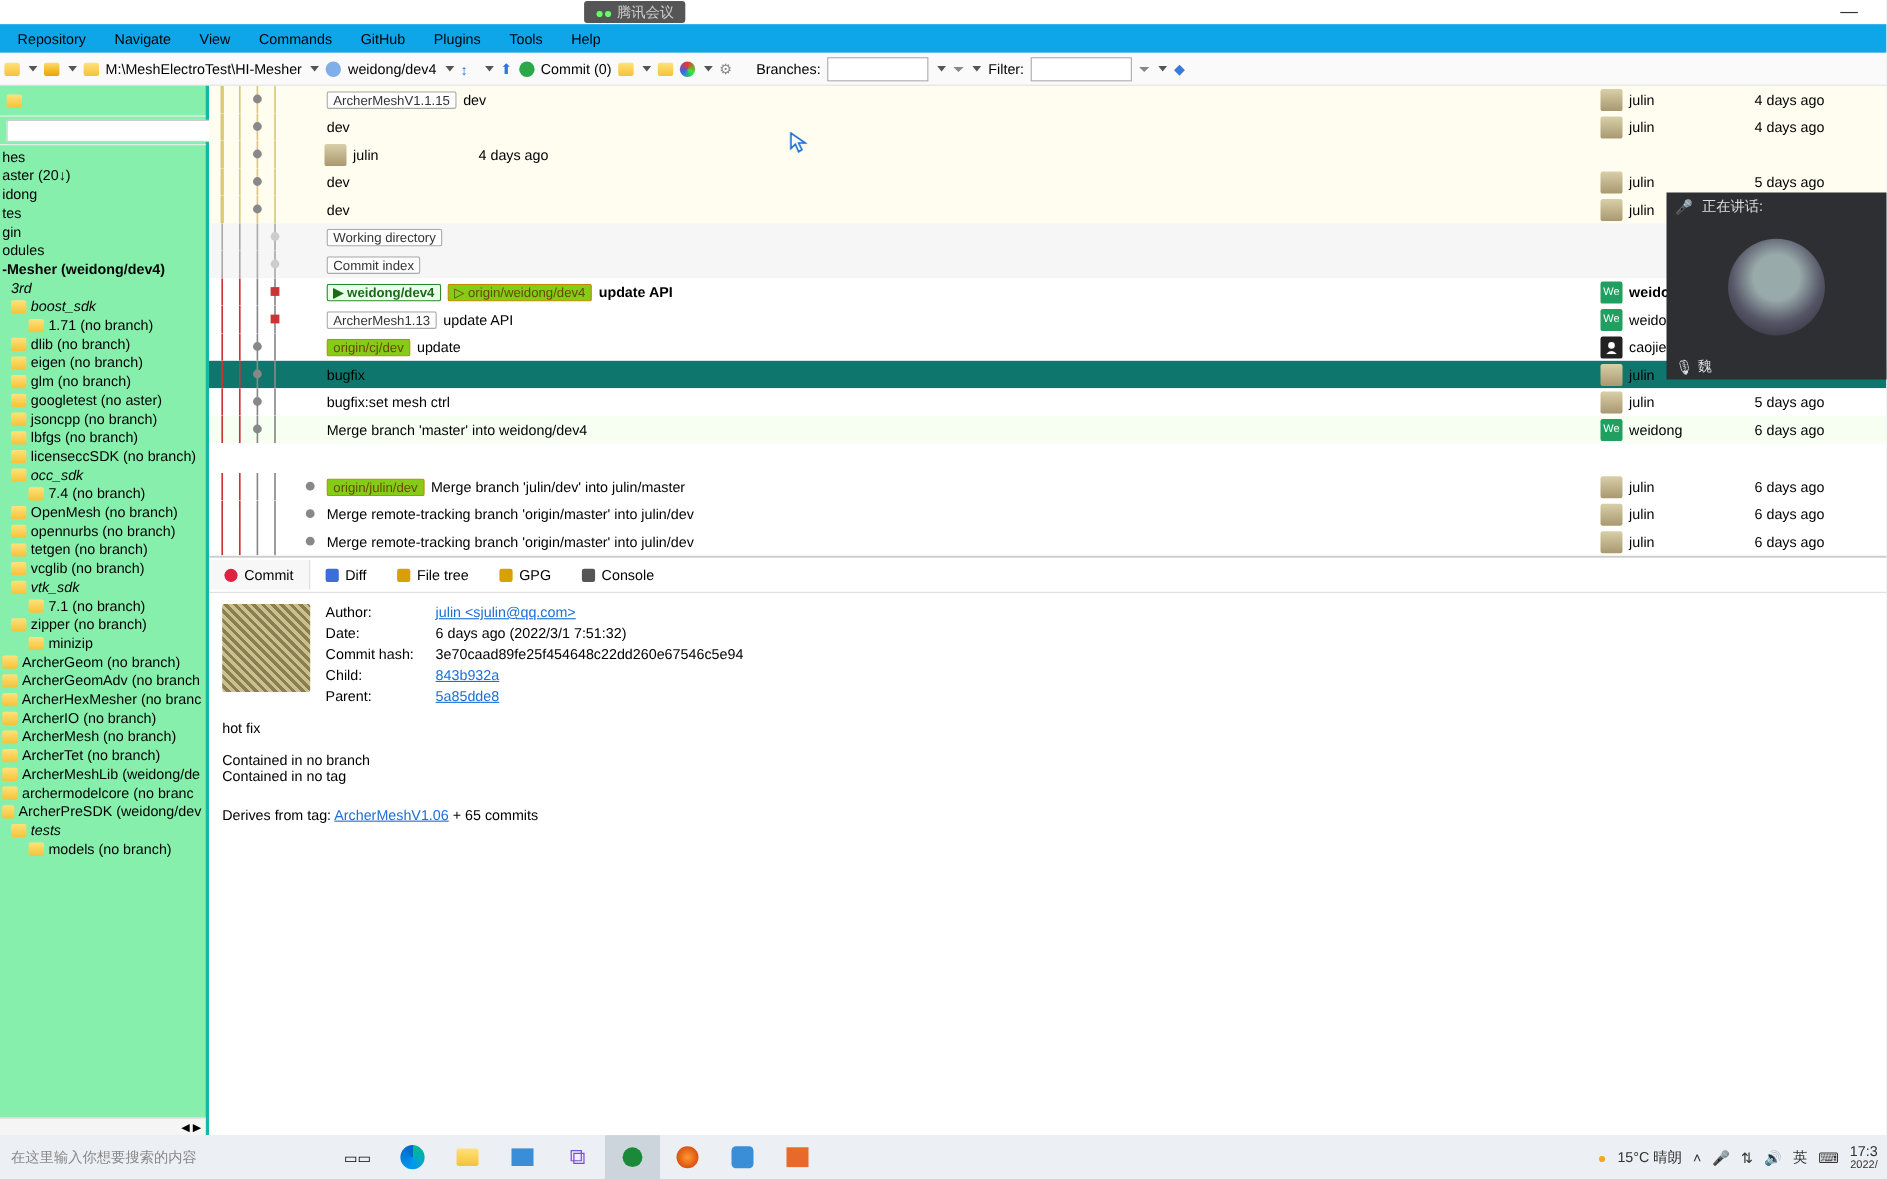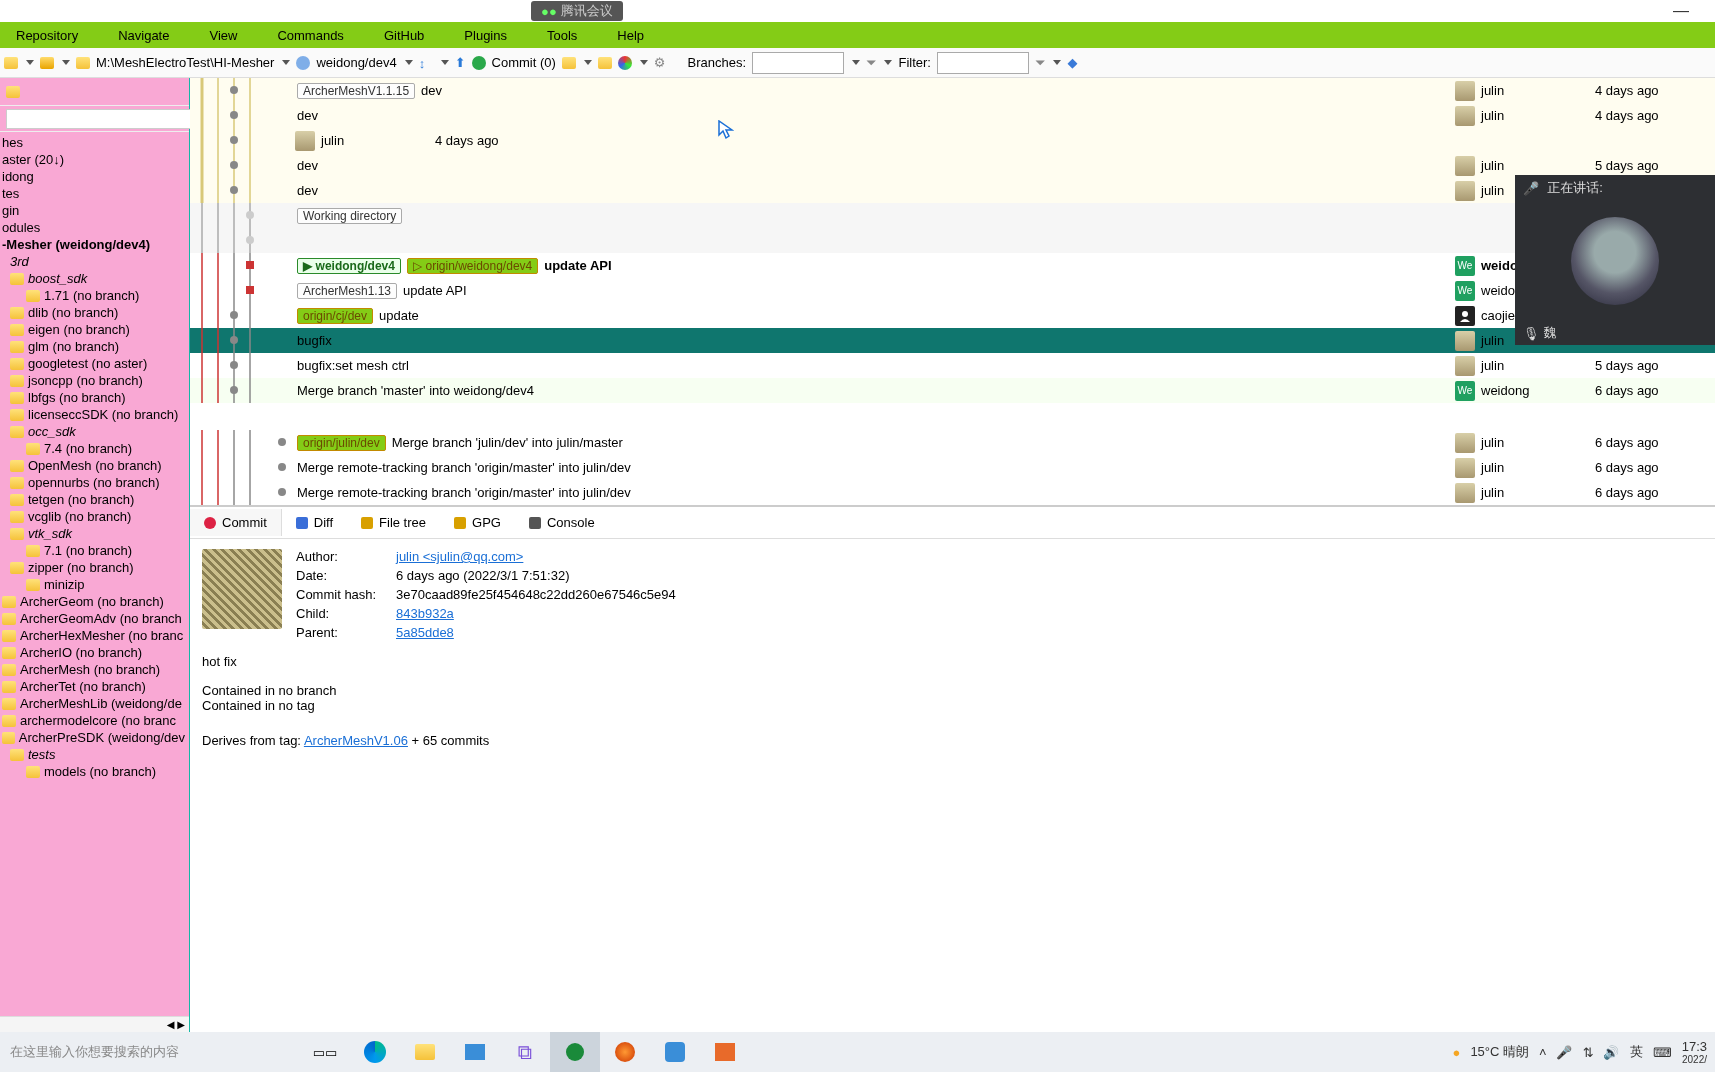--- a/index.html
+++ b/index.html
@@ -1,29 +1,29 @@
 <!DOCTYPE html>
 <html><head>
 <meta charset="utf-8">
 <style>
 * { margin: 0; padding: 0; box-sizing: border-box; font-family: "Segoe UI", Tahoma, sans-serif; font-size: 13px; }
 body { width: 1715px; height: 1072px; overflow: hidden; background: #f0f0f0; }
 .titlebar { height: 22px; background: #fff; display: flex; align-items: center; padding: 0 6px; color: #333; }
 .titlebar .wc { flex: 1; display: flex; align-items: center; gap: 6px; }
 .titlebar .badge { background: #555; color: #ccc; border-radius: 3px; padding: 1px 10px; margin: 0 auto; display: flex; align-items: center; gap: 4px; }
 .titlebar .min { margin-left: auto; font-size: 16px; padding-right: 20px; }
-.menubar { height: 26px; background: #84cc16; display: flex; align-items: center; padding: 0 4px; gap: 16px; }
+.menubar { height: 26px; background: #0ea5e9; display: flex; align-items: center; padding: 0 4px; gap: 2px; }
 .menubar .mi { padding: 4px 12px; }
 .toolbar { height: 30px; background: #fafafa; border-bottom: 1px solid #ddd; display: flex; align-items: center; padding: 0 4px; gap: 6px; font-size: 12px; }
 .folder-ico { width:14px; height:12px; background: linear-gradient(#ffe27a,#f5c23a); border-radius: 2px; display:inline-block; vertical-align:middle; }
 .dd { width:0; height:0; border-left:4px solid transparent; border-right:4px solid transparent; border-top:5px solid #555; display:inline-block; vertical-align:middle; margin-left:2px;}
 .toolbar input[type=text] { border:1px solid #aaa; height:22px; padding:0 4px; }
 .branches-in { width:92px; } .filter-in{ width:92px;}
 .content { display:flex; height: calc(100% - 22px - 26px - 30px - 40px); }
-.sidebar { width:190px; background:#f9a8d4; border-right:1px solid #14b8a6; display:flex; flex-direction:column; }
+.sidebar { width:190px; background:#86efac; border-right:3px solid #14b8a6; display:flex; flex-direction:column; }
 .sb-tb { height:28px; border-bottom:1px solid #eee; display:flex; align-items:center; padding:0 6px; }
 .sb-search{height:26px; display:flex; align-items:center; padding:0 6px; border-bottom:1px solid #eee;}
 .sb-search input{flex:1; border:1px solid #ccc; height:20px; padding:0 4px;}
 .mag{width:18px;height:18px;display:inline-flex;align-items:center;justify-content:center;}
 .tree { flex:1; overflow:auto; padding:2px 0 6px 0; }
 .tn { padding:1px 4px; white-space:nowrap; display:flex; align-items:center; gap:4px; }
 .tn.d0{padding-left:2px;} .tn.d1{padding-left:10px;} .tn.d2{padding-left:26px;}
 .tn.bold{font-weight:bold;} .tn.italic{font-style:italic;}
 .sb-scroll{height:16px; border-top:1px solid #ddd; display:flex; align-items:center; justify-content:flex-end; padding-right:4px; background:#f5f5f5;}
 .main { flex:1; display:flex; flex-direction:column; }
@@ -396,20 +396,23 @@
         <div class="row wk" style="background: rgb(246, 246, 246);">
           <div class="graph">
             <svg width="105" height="25">
               <line x1="12" x2="12" y1="0" y2="25" stroke="#aaa" stroke-width="1.5"></line>
               <line x1="28" x2="28" y1="0" y2="25" stroke="#aaa" stroke-width="1.5"></line>
               <line x1="44" x2="44" y1="0" y2="25" stroke="#aaa" stroke-width="1.5"></line>
               <line x1="60" x2="60" y1="0" y2="25" stroke="#aaa" stroke-width="1.5"></line>
               <circle cx="60" cy="12" r="4" fill="#ccc"></circle>
             </svg>
           </div>
+          <div class="subj">
+            <span class="tagbox ">Commit index</span>
+          </div>
           <div class="auth"></div>
           <div class="date"></div>
         </div>
         <div class="row" style="background: rgb(255, 255, 255);">
           <div class="graph">
             <svg width="105" height="25">
               <line x1="12" x2="12" y1="0" y2="25" stroke="#c33" stroke-width="1.5"></line>
               <line x1="28" x2="28" y1="0" y2="25" stroke="#c33" stroke-width="1.5"></line>
               <line x1="44" x2="44" y1="0" y2="25" stroke="#888" stroke-width="1.5"></line>
               <line x1="60" x2="60" y1="0" y2="25" stroke="#888" stroke-width="1.5"></line>

